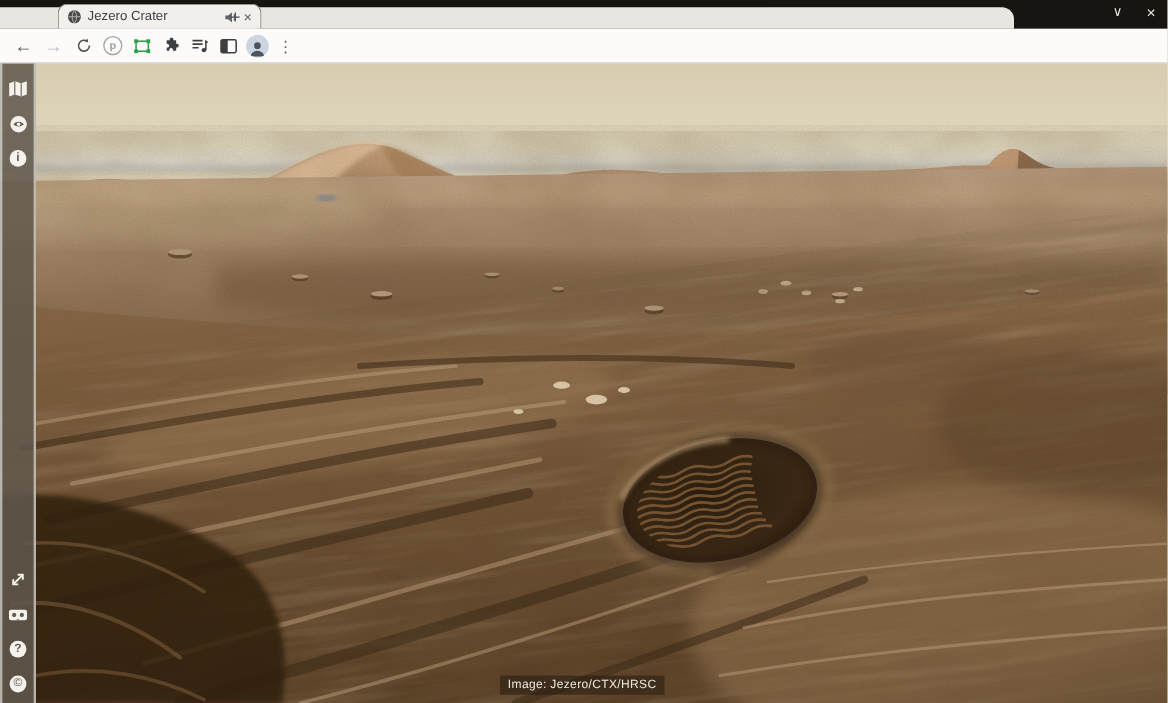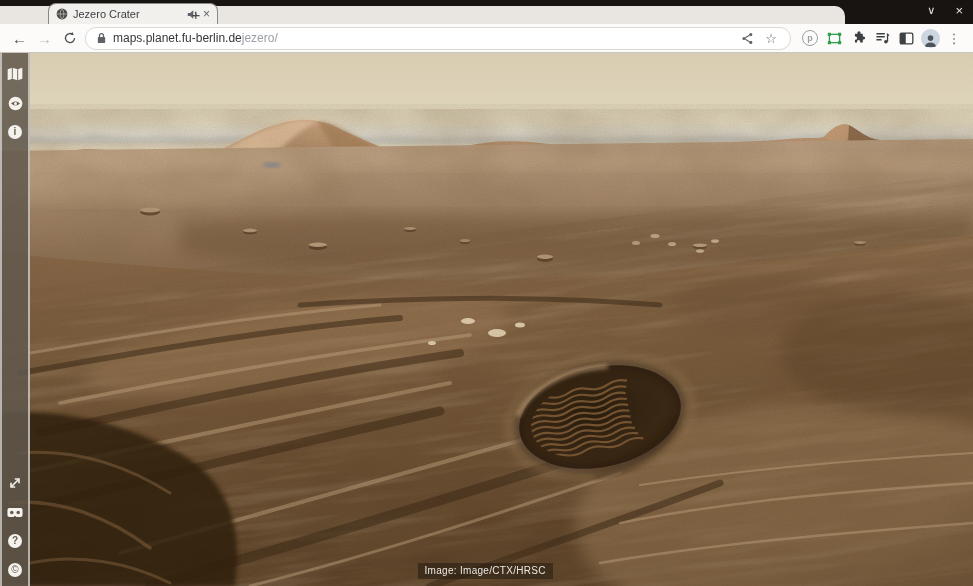--- a/index.html
+++ b/index.html
@@ -92,37 +92,20 @@
 <div class="toolbar">
   <div class="nav-btn">←</div>
   <div class="nav-btn disabled">→</div>
   <div class="nav-btn">
     <svg width="14" height="14" viewBox="0 0 16 16">
       <path d="M13.2,8 A5.2,5.2 0 1 1 11.6,4.3" stroke="#4c5054" stroke-width="1.5" fill="none"></path>
       <path d="M11.2,1.2 L12,4.7 L8.6,4.2 Z" fill="#4c5054"></path>
     </svg>
   </div>
 
-  <div class="omnibox">
-    <svg width="11" height="12" viewBox="0 0 12 13">
-      <rect x="2" y="5.5" width="8" height="6.5" rx="1" fill="#5f6368"></rect>
-      <path d="M3.8,5.5 V4 a2.2,2.2 0 0 1 4.4,0 V5.5" stroke="#5f6368" stroke-width="1.4" fill="none"></path>
-    </svg>
-    <span class="url"><span>maps.planet.fu-berlin.de</span><span class="path">jezero/</span></span>
-    <span class="omni-spacer"></span>
-    <span class="omni-ic">
-      <svg width="13" height="13" viewBox="0 0 14 14">
-        <circle cx="10.5" cy="2.8" r="1.7" fill="#5f6368"></circle>
-          <circle cx="3.2" cy="7" r="1.7" fill="#5f6368"></circle>
-          <circle cx="10.5" cy="11.2" r="1.7" fill="#5f6368"></circle>
-        <path d="M4.7,6.2 L9,3.5 M4.7,7.8 L9,10.5" stroke="#5f6368" stroke-width="1.2"></path>
-      </svg>
-    </span>
-    <span class="omni-ic star">☆</span>
-  </div>
 
   <div class="ext-ic">
     <span class="circled-p">p</span>
   </div>
   <div class="ext-ic">
     <svg width="15" height="13" viewBox="0 0 16 14">
       <rect x="2.5" y="2.5" width="11" height="9" fill="none" stroke="#2f9e4b" stroke-width="1.4"></rect>
       <rect x="0.8" y="0.8" width="3.4" height="3.4" fill="#2f9e4b"></rect>
         <rect x="11.8" y="0.8" width="3.4" height="3.4" fill="#2f9e4b"></rect>
       <rect x="0.8" y="9.8" width="3.4" height="3.4" fill="#2f9e4b"></rect>
@@ -378,14 +361,14 @@
       </div>
       <div class="side-btn">
         <span class="glyph-circle">?</span>
       </div>
       <div class="side-btn">
         <span class="glyph-circle" style="font-weight:normal">©</span>
       </div>
     </div>
   </div>
 
-  <div class="attribution">Image: Image/CTX/HRSC</div>
+  <div class="attribution">Image: Jezero/CTX/HRSC</div>
 </div>
 
 </body></html>

